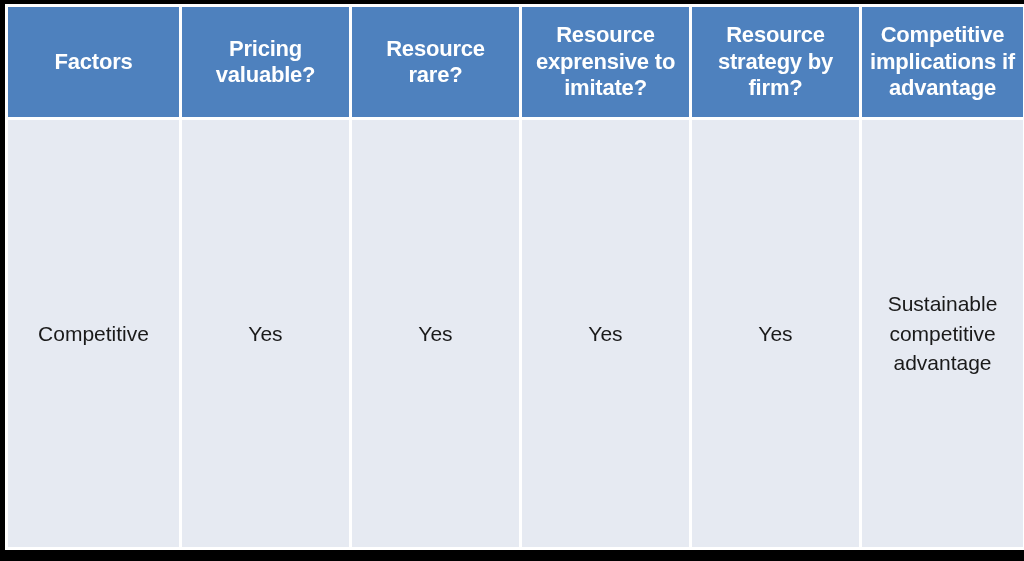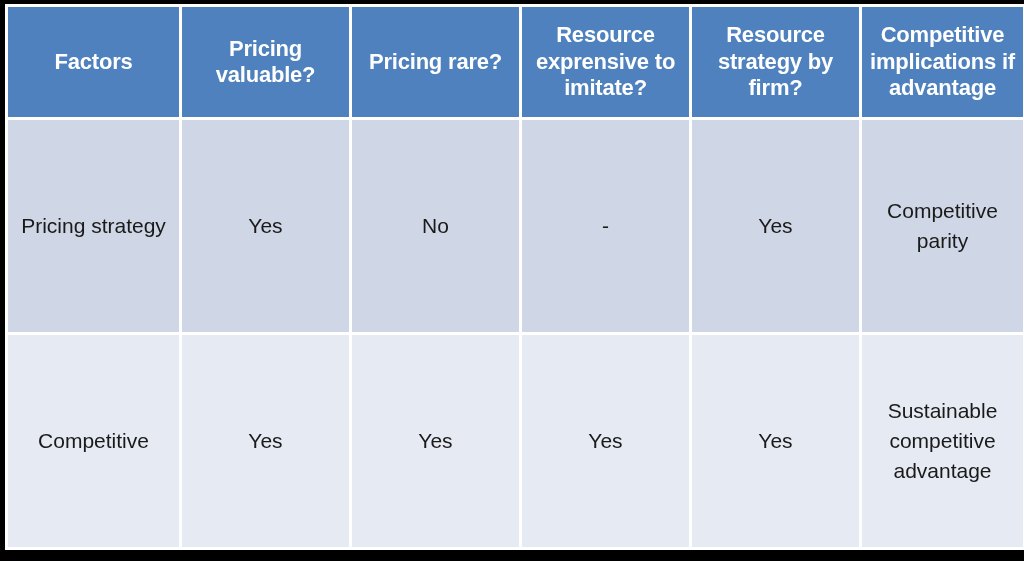--- a/index.html
+++ b/index.html
@@ -97,57 +97,37 @@
     </colgroup>
     <thead>
       <tr>
         <th>
           <span class="cell-text">Factors</span>
         </th>
         <th>
           <span class="cell-text">Pricing valuable?</span>
         </th>
         <th>
-          <span class="cell-text">Pricing rare?</span>
+          <span class="cell-text">Resource rare?</span>
         </th>
         <th>
           <span class="cell-text">Resource exprensive to imitate?</span>
         </th>
         <th>
           <span class="cell-text">Resource strategy by firm?</span>
         </th>
         <th>
           <span class="cell-text">Competitive implications if advantage</span>
         </th>
       </tr>
     </thead>
     <tbody>
 
 
 
-      <tr class="row-dark">
-        <td>
-          <span class="cell-text">Pricing strategy</span>
-        </td>
-        <td>
-          <span class="cell-text">Yes</span>
-        </td>
-        <td>
-          <span class="cell-text">No</span>
-        </td>
-        <td>
-          <span class="cell-text">-</span>
-        </td>
-        <td>
-          <span class="cell-text">Yes</span>
-        </td>
-        <td>
-          <span class="cell-text">Competitive parity</span>
-        </td>
-      </tr>
 
       <tr class="row-light">
         <td>
           <span class="cell-text">Competitive</span>
         </td>
         <td>
           <span class="cell-text">Yes</span>
         </td>
         <td>
           <span class="cell-text">Yes</span>

